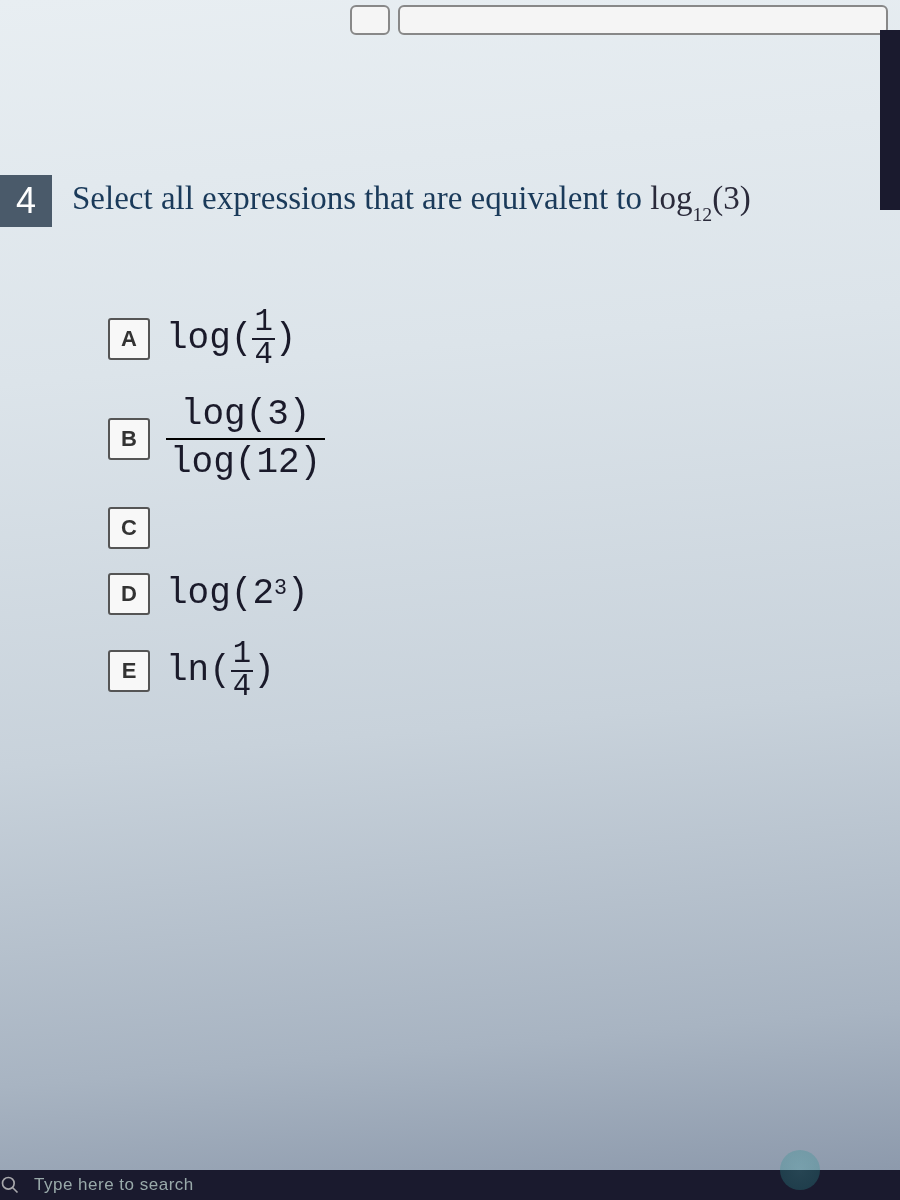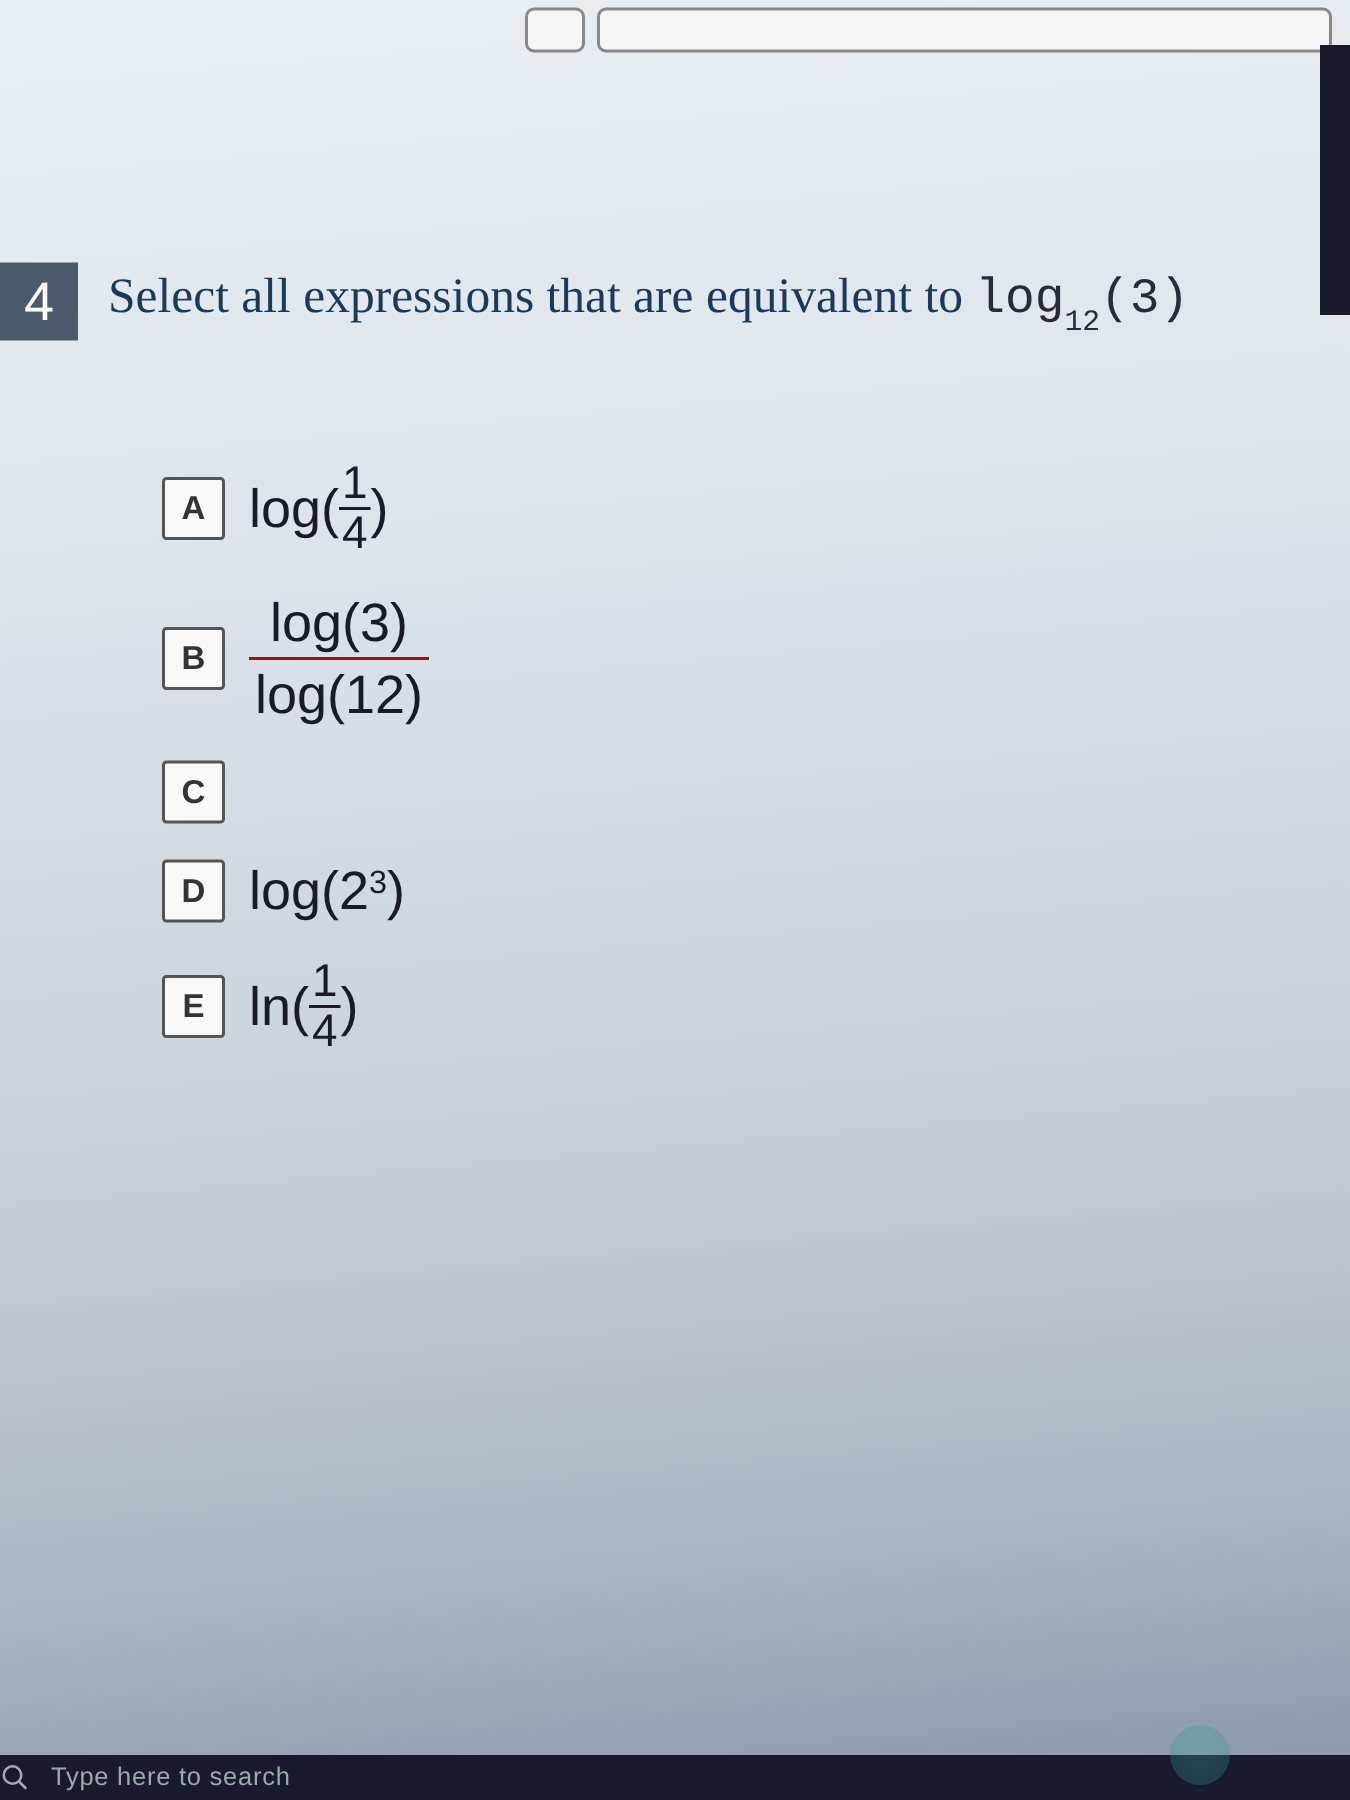--- a/index.html
+++ b/index.html
@@ -67,21 +67,21 @@
       align-items: center;
       justify-content: center;
       font-weight: 400;
     }
     .question-text {
       font-size: 33px;
       color: #1a3a5a;
       font-family: Georgia, serif;
     }
     .math-expr {
-      font-family: Liberation Mono, monospace;
+      font-family: Liberation Serif, serif;
       color: #2a2a3a;
     }
     .options {
       padding-left: 108px;
     }
     .option-row {
       display: flex;
       align-items: center;
       gap: 16px;
       margin-bottom: 24px;
@@ -96,21 +96,21 @@
       justify-content: center;
       font-family: Arial, sans-serif;
       font-size: 22px;
       font-weight: bold;
       color: #333;
       border-radius: 3px;
       flex-shrink: 0;
       cursor: pointer;
     }
     .option-math {
-      font-family: Liberation Sans, sans-serif;
+      font-family: Liberation Mono, monospace;
       font-size: 36px;
       color: #1a1a2a;
       display: flex;
       align-items: center;
     }
     .frac {
       display: inline-flex;
       flex-direction: column;
       align-items: center;
       vertical-align: middle;
@@ -128,21 +128,21 @@
       display: inline-flex;
       flex-direction: column;
       align-items: center;
       vertical-align: middle;
       line-height: 1.15;
     }
     .frac-big .num {
       padding: 0 4px 2px;
     }
     .frac-big .den {
-      border-top: 2px solid #7f1d1d;
+      border-top: 2px solid #000000;
       padding: 2px 4px 0;
     }
     .sub {
       font-size: 0.6em;
       vertical-align: sub;
       position: relative;
       top: 4px;
     }
     .sup {
       font-size: 0.6em;

